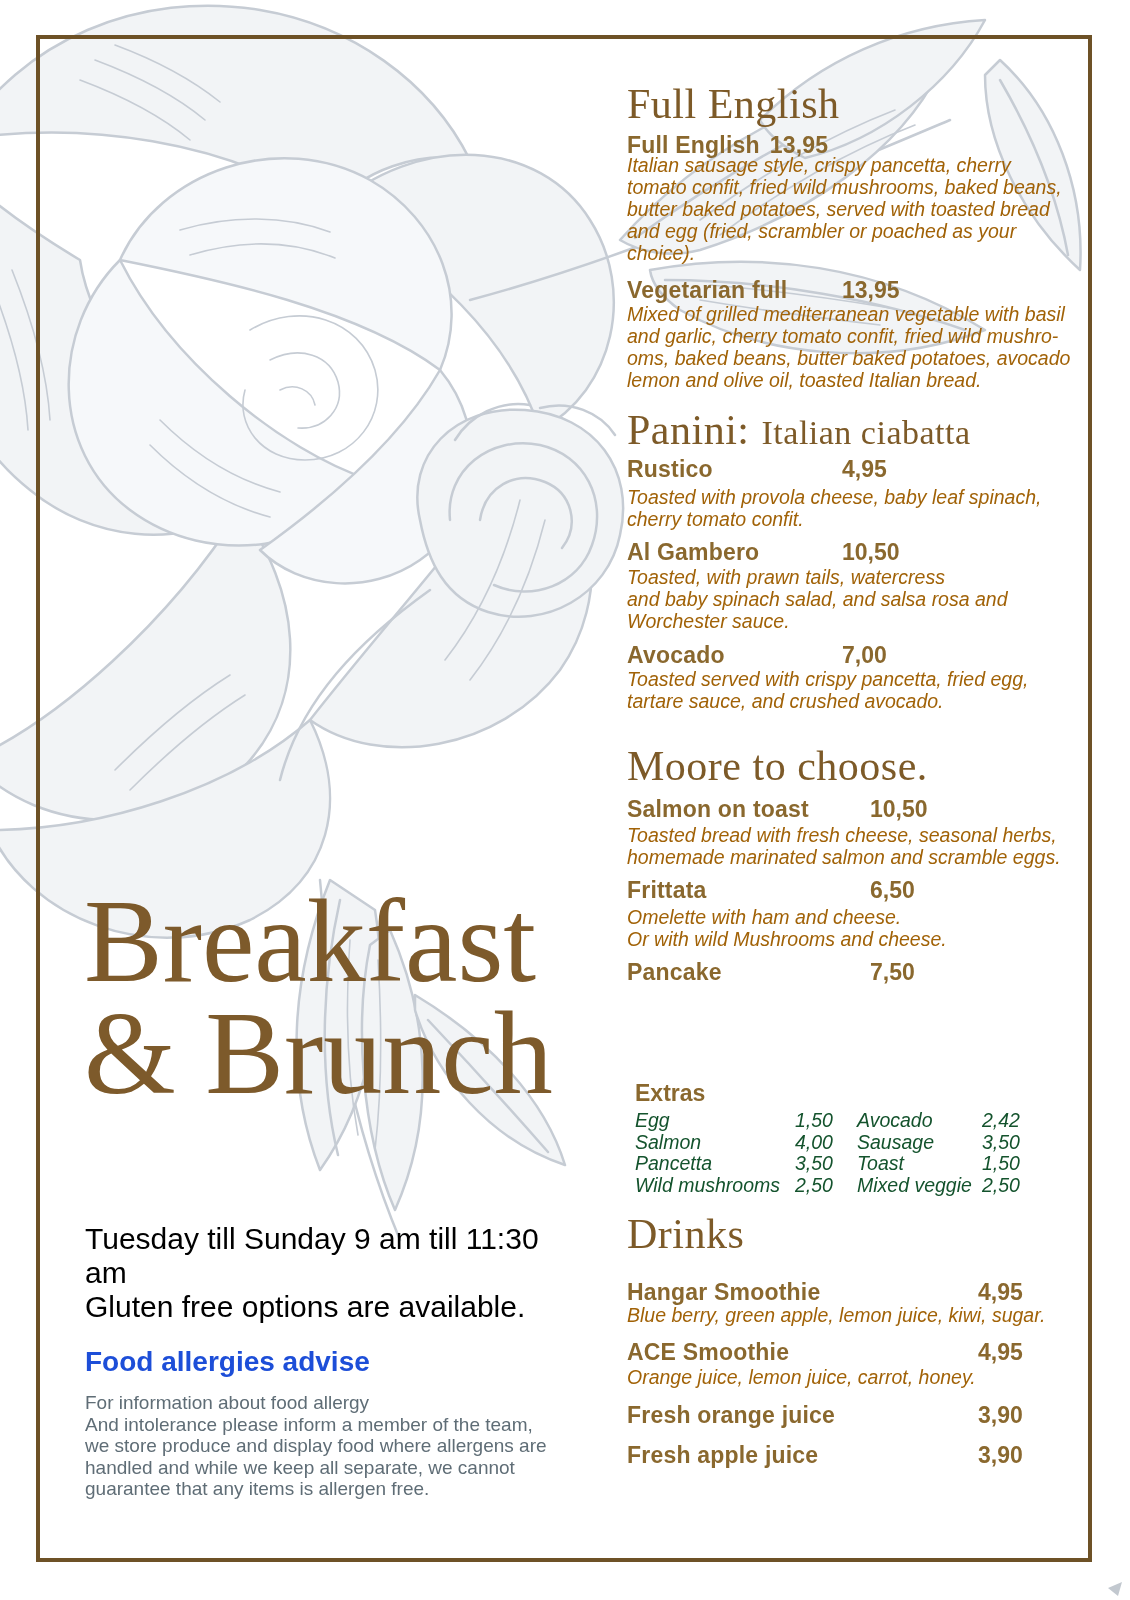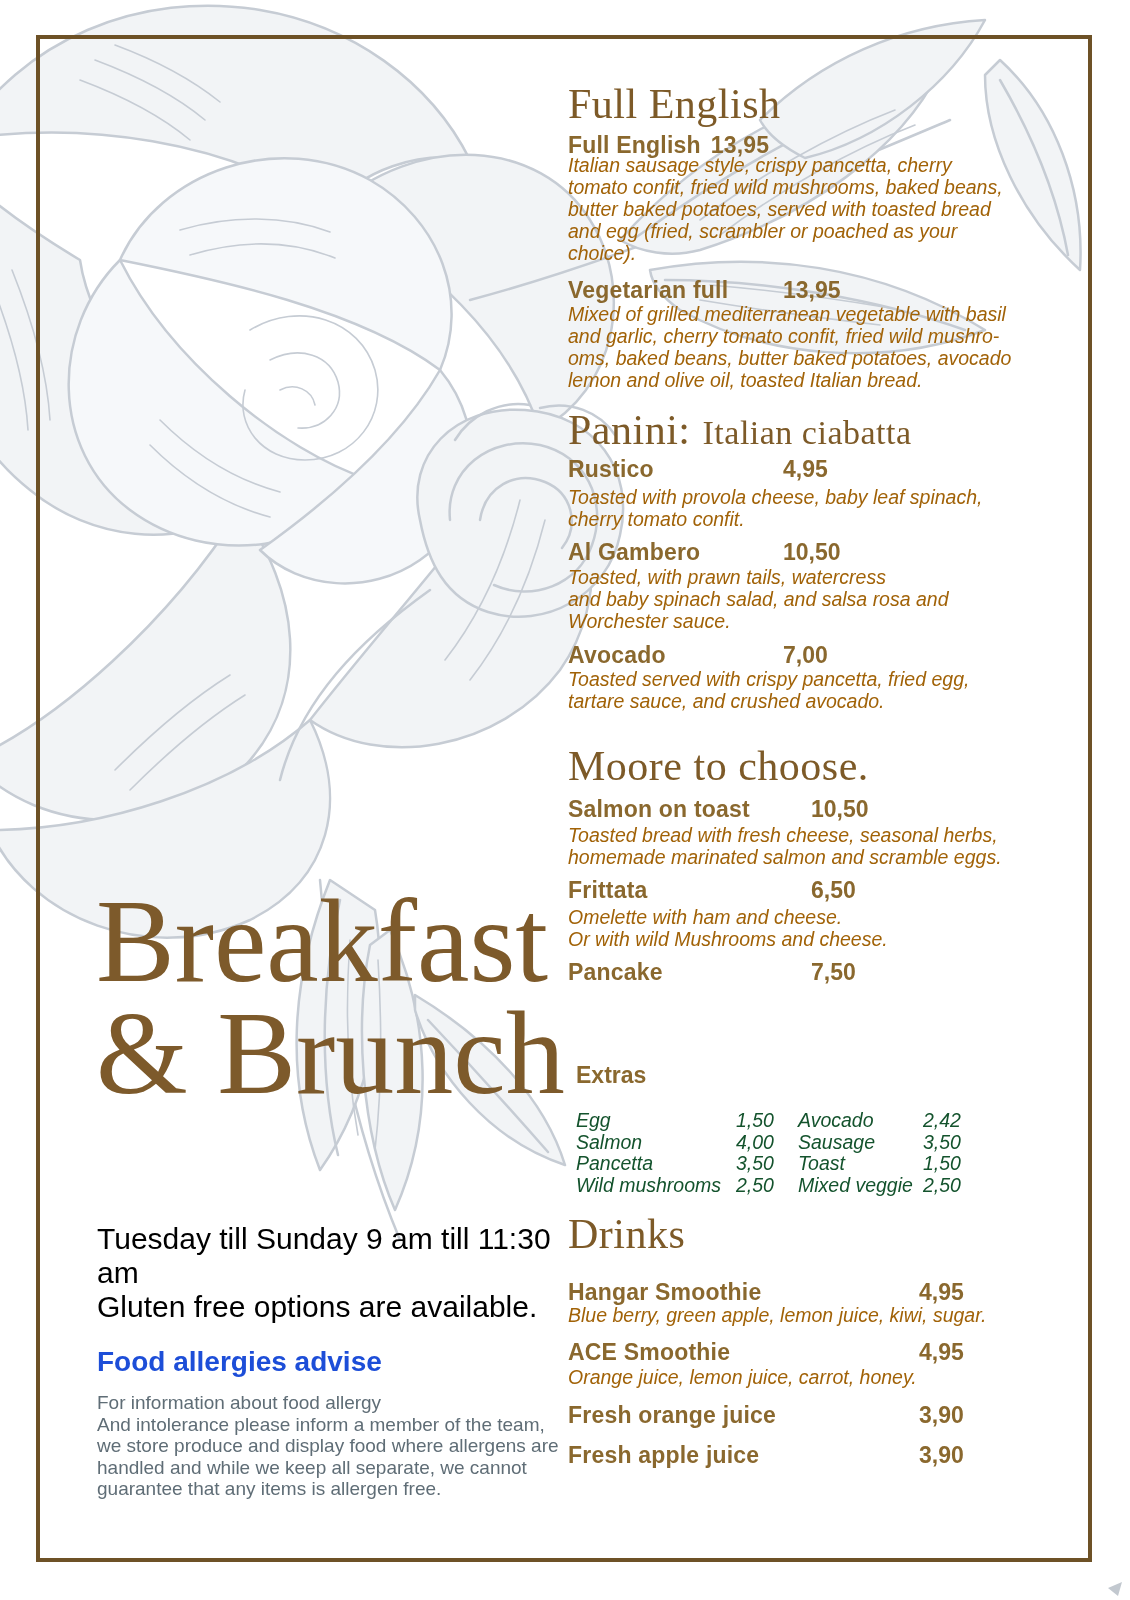--- a/index.html
+++ b/index.html
@@ -6,22 +6,22 @@
   .page {
     position:relative; width:1130px; height:1600px; background:#ffffff;
     overflow:hidden; font-family:"Liberation Sans", sans-serif;
   }
   .floral { position:absolute; left:0; top:0; width:1130px; height:1600px; z-index:1; }
   .frame {
     position:absolute; left:36px; top:35px; width:1056px; height:1527px;
     box-sizing:border-box; border:4px solid #6d5126; z-index:2;
   }
   .left-col, .right-col { position:absolute; top:0; z-index:3; }
-  .left-col  { left:12px; width:560px; height:1185px; }
-  .right-col { left:568px; width:475px; height:1558px; }
+  .left-col  { left:0; width:560px; height:1185px; }
+  .right-col { left:627px; width:475px; height:1558px; }
 
   .title {
     position:absolute; left:84px; top:886px;
     font-family:"Liberation Serif", serif; font-size:118px; line-height:112px;
     color:#7d5a2b; white-space:pre-line;
   }
   .hours {
     position:absolute; left:85px; top:1222px;
     font-size:30px; line-height:34px; color:#000000; white-space:pre-line;
   }
@@ -45,21 +45,21 @@
   .nm.inline { margin-left:10px; }
   .pr { position:absolute; top:0; font-weight:700; font-size:23px; color:#8a682e; }
   .pr.p1 { left:215px; }
   .pr.p2 { left:243px; }
   .pr.p3 { left:351px; }
   .ds {
     position:absolute; left:0; width:100%;
     font-style:italic; font-size:19.5px; line-height:22px; color:#a16207;
     white-space:pre-line;
   }
-  .xl { position:absolute; left:8px; font-weight:700; font-size:23px; color:#8a682e; }
+  .xl { position:absolute; left:8px; font-weight:700; font-size:23px; color:#8a682e;margin-top:18px; }
   .xt { position:absolute; left:8px; width:100%; }
   .xr {
     display:grid; grid-template-columns:160px 62px 125px 78px;
     height:21.5px; font-style:italic; font-size:19.5px; line-height:21.5px; color:#14532d;
   }
 </style>
 </head>
 <body>
 
 <div class="page">

